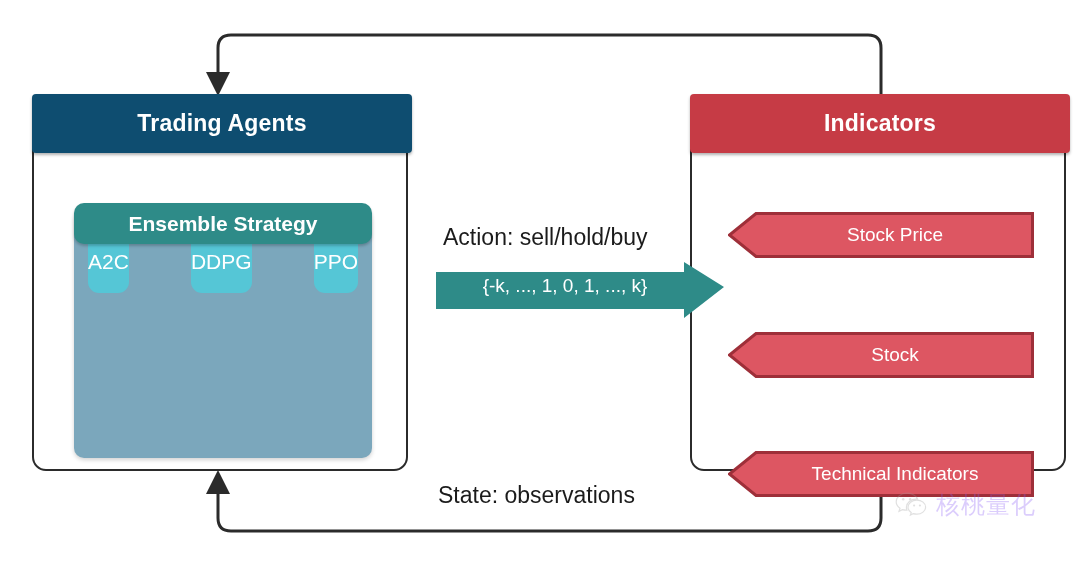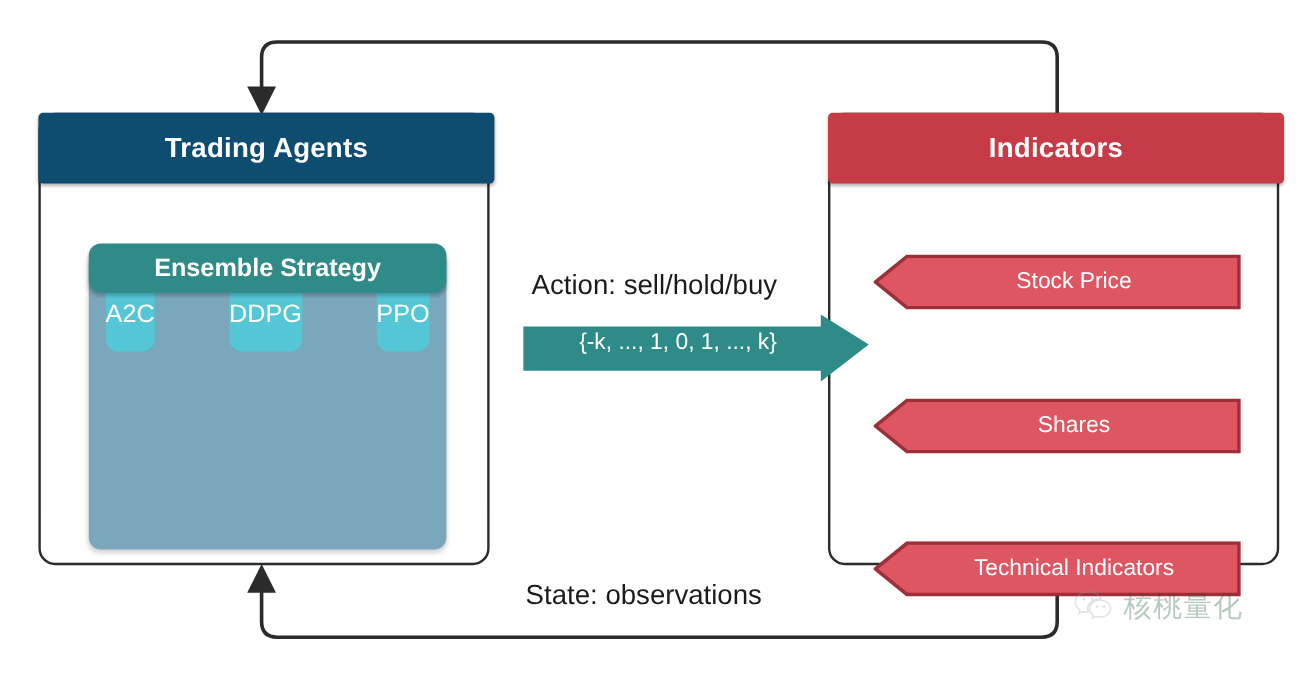--- a/index.html
+++ b/index.html
@@ -182,21 +182,21 @@
     left: 895px;
     top: 489px;
     display: flex;
     align-items: center;
     gap: 7px;
     opacity: .30;
     user-select: none;
   }
   #watermark-text {
     font-size: 24px;
-    color: #14532d;
+    color: #8b5cf6;
     letter-spacing: 1px;
     font-family: "DejaVu Sans", sans-serif;
   }
 </style>
 </head>
 <body>
 
 <div id="canvas">
 
   <svg id="connectors" viewBox="0 0 1080 561" xmlns="http://www.w3.org/2000/svg">
@@ -231,21 +231,21 @@
           <polygon points="28,1.5 304.5,1.5 304.5,44.5 28,44.5 1.5,23" fill="#DD5662" stroke="#9E2F39" stroke-width="3" stroke-linejoin="miter"></polygon>
         </svg>
         <span>Stock Price</span>
       </div>
 
 
       <div class="env-chevron">
         <svg width="306" height="46" viewBox="0 0 306 46" xmlns="http://www.w3.org/2000/svg">
           <polygon points="28,1.5 304.5,1.5 304.5,44.5 28,44.5 1.5,23" fill="#DD5662" stroke="#9E2F39" stroke-width="3" stroke-linejoin="miter"></polygon>
         </svg>
-        <span>Shares</span>
+        <span>Stock</span>
       </div>
 
       <div class="env-chevron">
         <svg width="306" height="46" viewBox="0 0 306 46" xmlns="http://www.w3.org/2000/svg">
           <polygon points="28,1.5 304.5,1.5 304.5,44.5 28,44.5 1.5,23" fill="#DD5662" stroke="#9E2F39" stroke-width="3" stroke-linejoin="miter"></polygon>
         </svg>
         <span>Technical Indicators</span>
       </div>
 
     </div>

